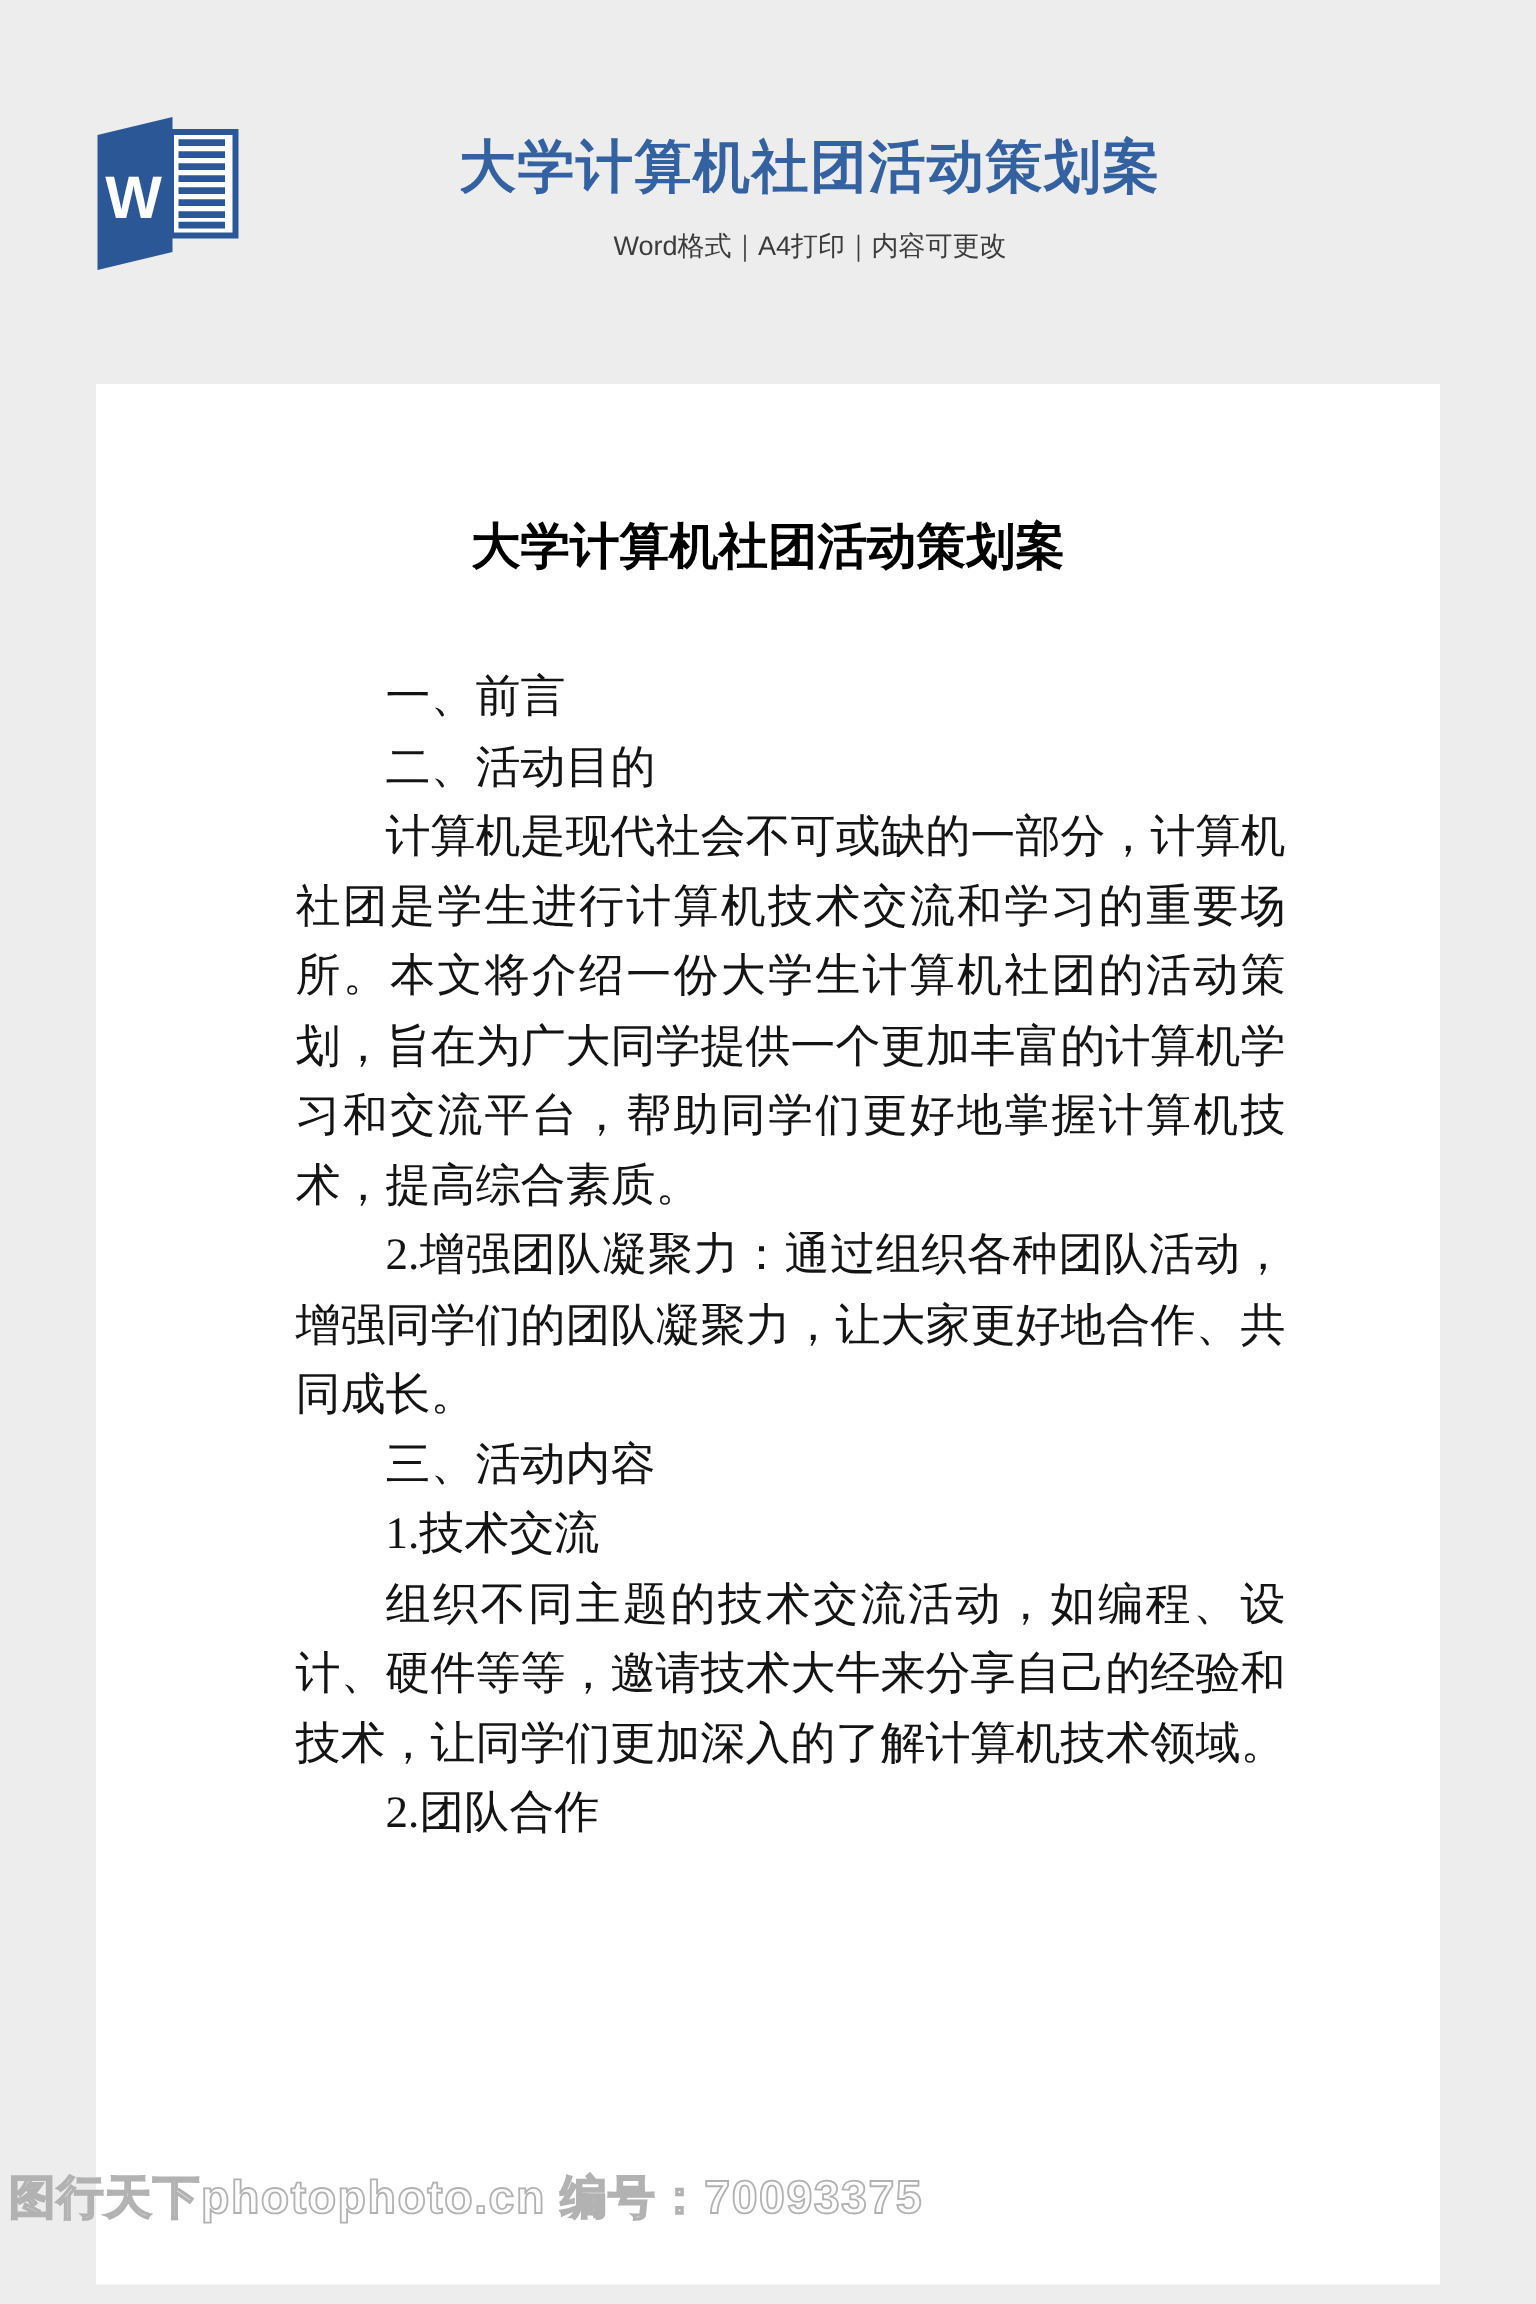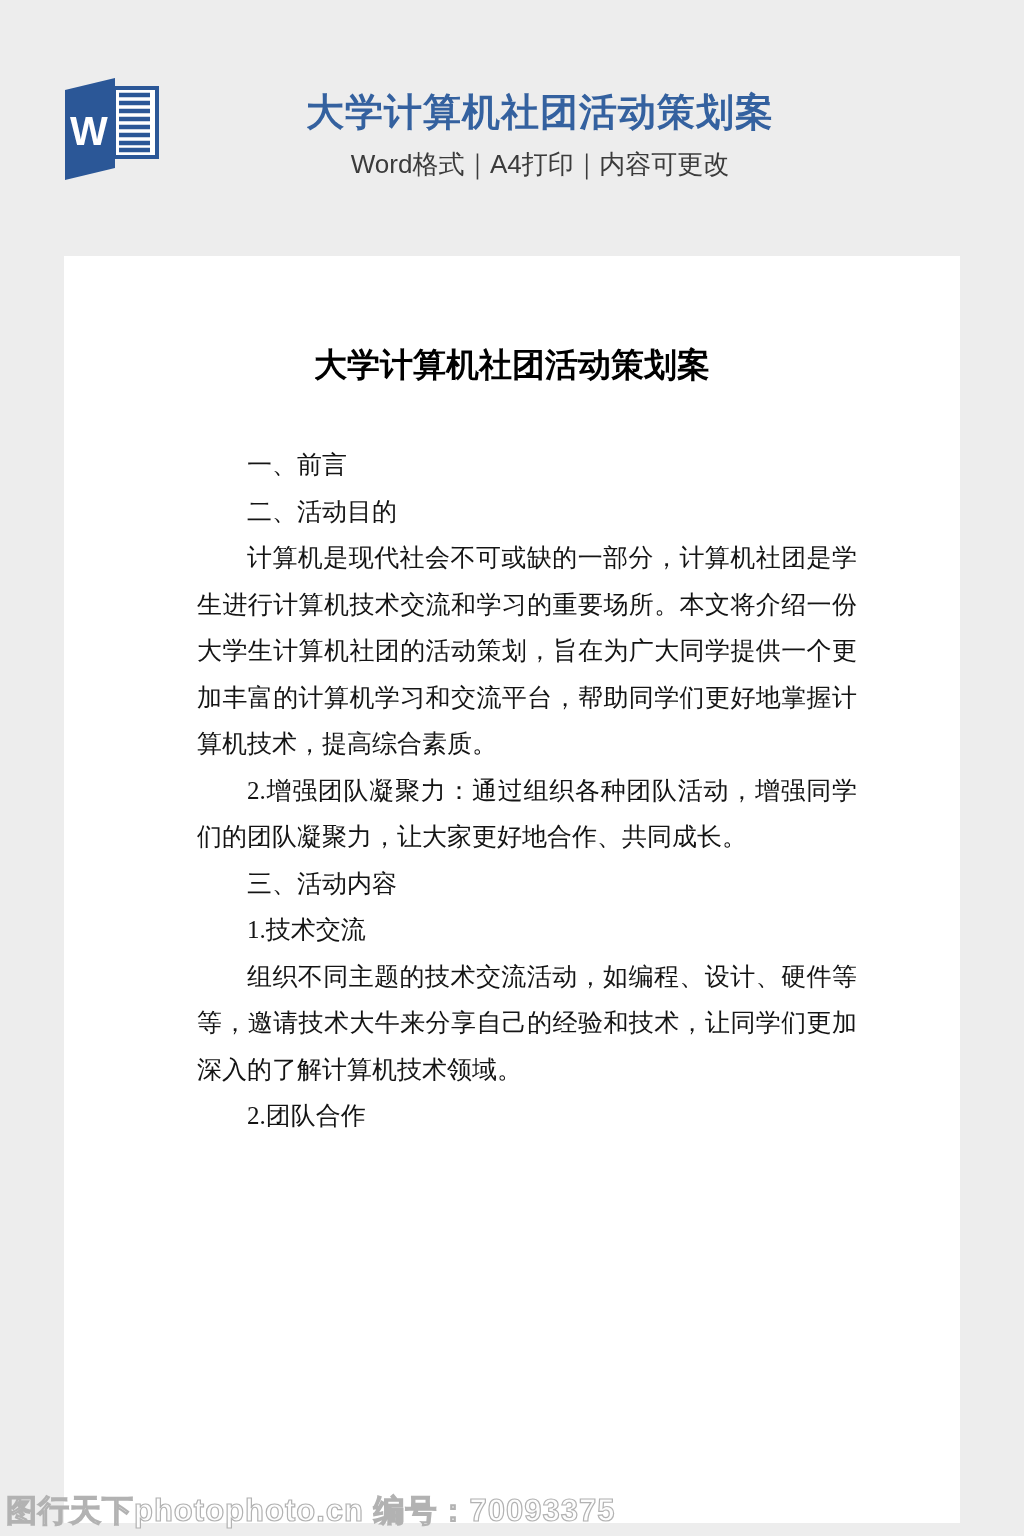--- a/index.html
+++ b/index.html
@@ -42,21 +42,21 @@
   .header-title {
     font-size: 38px;
     line-height: 48px;
     font-weight: bold;
     color: #34619f;
     letter-spacing: 1px;
     font-family: "Liberation Sans", sans-serif;
   }
   .header-subtitle {
     margin-top: 12px;
-    font-size: 26px;
+    font-size: 18px;
     line-height: 32px;
     color: #3b3b3b;
     font-family: "Liberation Sans", sans-serif;
   }
   
   .page {
     position: absolute;
     left: 64px;
     top: 256px;
     width: 896px;
@@ -69,36 +69,36 @@
     text-align: center;
     font-size: 33px;
     line-height: 50px;
     font-weight: bold;
     color: #000000;
     font-family: "Liberation Serif", serif;
   }
   .doc-body {
     margin-left: 133px;
     width: 660px;
-    font-size: 25px;
+    font-size: 30px;
     line-height: 46.5px;
     color: #141414;
     text-align: justify;
     font-family: "Liberation Serif", serif;
   }
   .doc-body p {
     margin: 0;
     padding: 0;
     text-indent: 2em;
   }
   
   .watermark {
     position: absolute;
     left: 6px;
-    top: 1490px;
+    top: 1444px;
     font-size: 31px;
     font-weight: bold;
     color: #fdfdfd;
     -webkit-text-stroke: 1.2px #b2b2b2;
     letter-spacing: 1px;
     font-family: "Liberation Sans", sans-serif;
     white-space: nowrap;
   }
 </style>
 </head>

